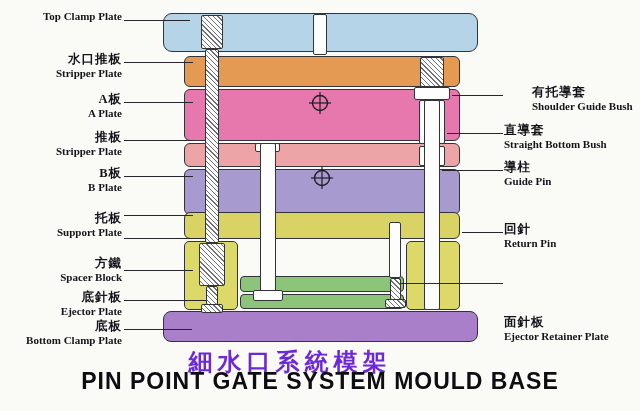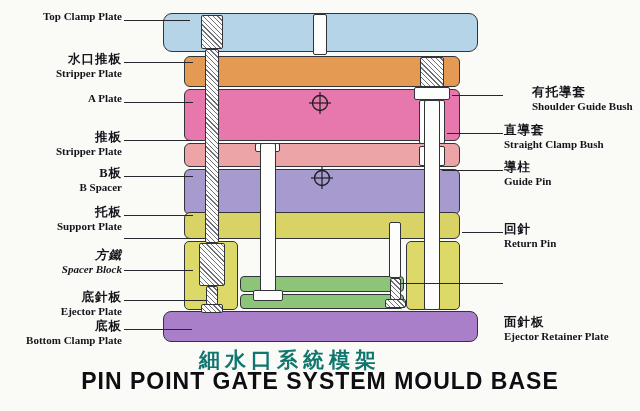--- a/index.html
+++ b/index.html
@@ -14,21 +14,21 @@
   .leader{ position:absolute; height:1.3px; background:#26262c; z-index:6; }
 
   .llabel{ position:absolute; left:2px; width:120px; text-align:right; color:#14141b; z-index:7; }
   .rlabel{ position:absolute; left:504px; width:134px; text-align:left; color:#14141b; z-index:7; }
   .cn { font-size:12.5px; font-weight:bold; line-height:15px; letter-spacing:1px; }
   .en { font-size:11px;  font-weight:bold; line-height:13px; }
 
   .xhair { position:absolute; z-index:5; }
 
   .title-cn { position:absolute; top:346px; left:0; width:580px; text-align:center;
-              font-size:21px; font-weight:bold; letter-spacing:5px; color:#0f766e; z-index:8; }
+              font-size:24px; font-weight:bold; letter-spacing:5px; color:#6d28d9; z-index:8; }
   .title-en { position:absolute; top:368px; left:0; width:640px; text-align:center;
               font-family:"Liberation Sans", sans-serif; font-size:23px; font-weight:bold;
               letter-spacing:1px; color:#0d0d12; z-index:8; }
 </style>
 </head>
 <body>
 
 <div id="canvas" style="background: rgb(250, 250, 247);">
 
   <div class="plate" style="left: 163px; top: 13px; width: 315px; height: 39px; border-radius: 9px; background: rgb(181, 212, 232);"></div>
@@ -94,54 +94,55 @@
   <div class="leader" style="top:283px;left:401px;width:102px;"></div>
 
   <div class="llabel" style="top:10px;">
     <div class="en">Top Clamp Plate</div>
   </div>
   <div class="llabel" style="top:52px;">
     <div class="cn">水口推板</div>
     <div class="en">Stripper Plate</div>
   </div>
   <div class="llabel" style="top:92px;">
+    <div class="cn">A板</div>
     <div class="en">A Plate</div>
   </div>
   <div class="llabel" style="top:130px;">
     <div class="cn">推板</div>
     <div class="en">Stripper Plate</div>
   </div>
   <div class="llabel" style="top:166px;">
     <div class="cn">B板</div>
-    <div class="en">B Spacer</div>
+    <div class="en">B Plate</div>
   </div>
-  <div class="llabel" style="top:205px;">
+  <div class="llabel" style="top:211px;">
     <div class="cn">托板</div>
     <div class="en">Support Plate</div>
   </div>
-  <div class="llabel" style="top:248px;font-style:italic;">
+  <div class="llabel" style="top:256px;">
     <div class="cn">方鐵</div>
     <div class="en">Spacer Block</div>
   </div>
   <div class="llabel" style="top:290px;">
     <div class="cn">底針板</div>
     <div class="en">Ejector Plate</div>
   </div>
   <div class="llabel" style="top:319px;">
     <div class="cn">底板</div>
     <div class="en">Bottom Clamp Plate</div>
   </div>
 
   <div class="rlabel" style="top:85px;margin-left:28px;">
     <div class="cn">有托導套</div>
     <div class="en">Shoulder Guide Bush</div>
   </div>
   <div class="rlabel" style="top:123px;">
     <div class="cn">直導套</div>
-    <div class="en">Straight Clamp Bush</div>
+    <div class="en">Straight Bottom Bush</div>
   </div>
   <div class="rlabel" style="top:160px;">
     <div class="cn">導柱</div>
     <div class="en">Guide Pin</div>
   </div>
   <div class="rlabel" style="top:222px;">
     <div class="cn">回針</div>
     <div class="en">Return Pin</div>
   </div>
   <div class="rlabel" style="top:273px;margin-top:42px;">

